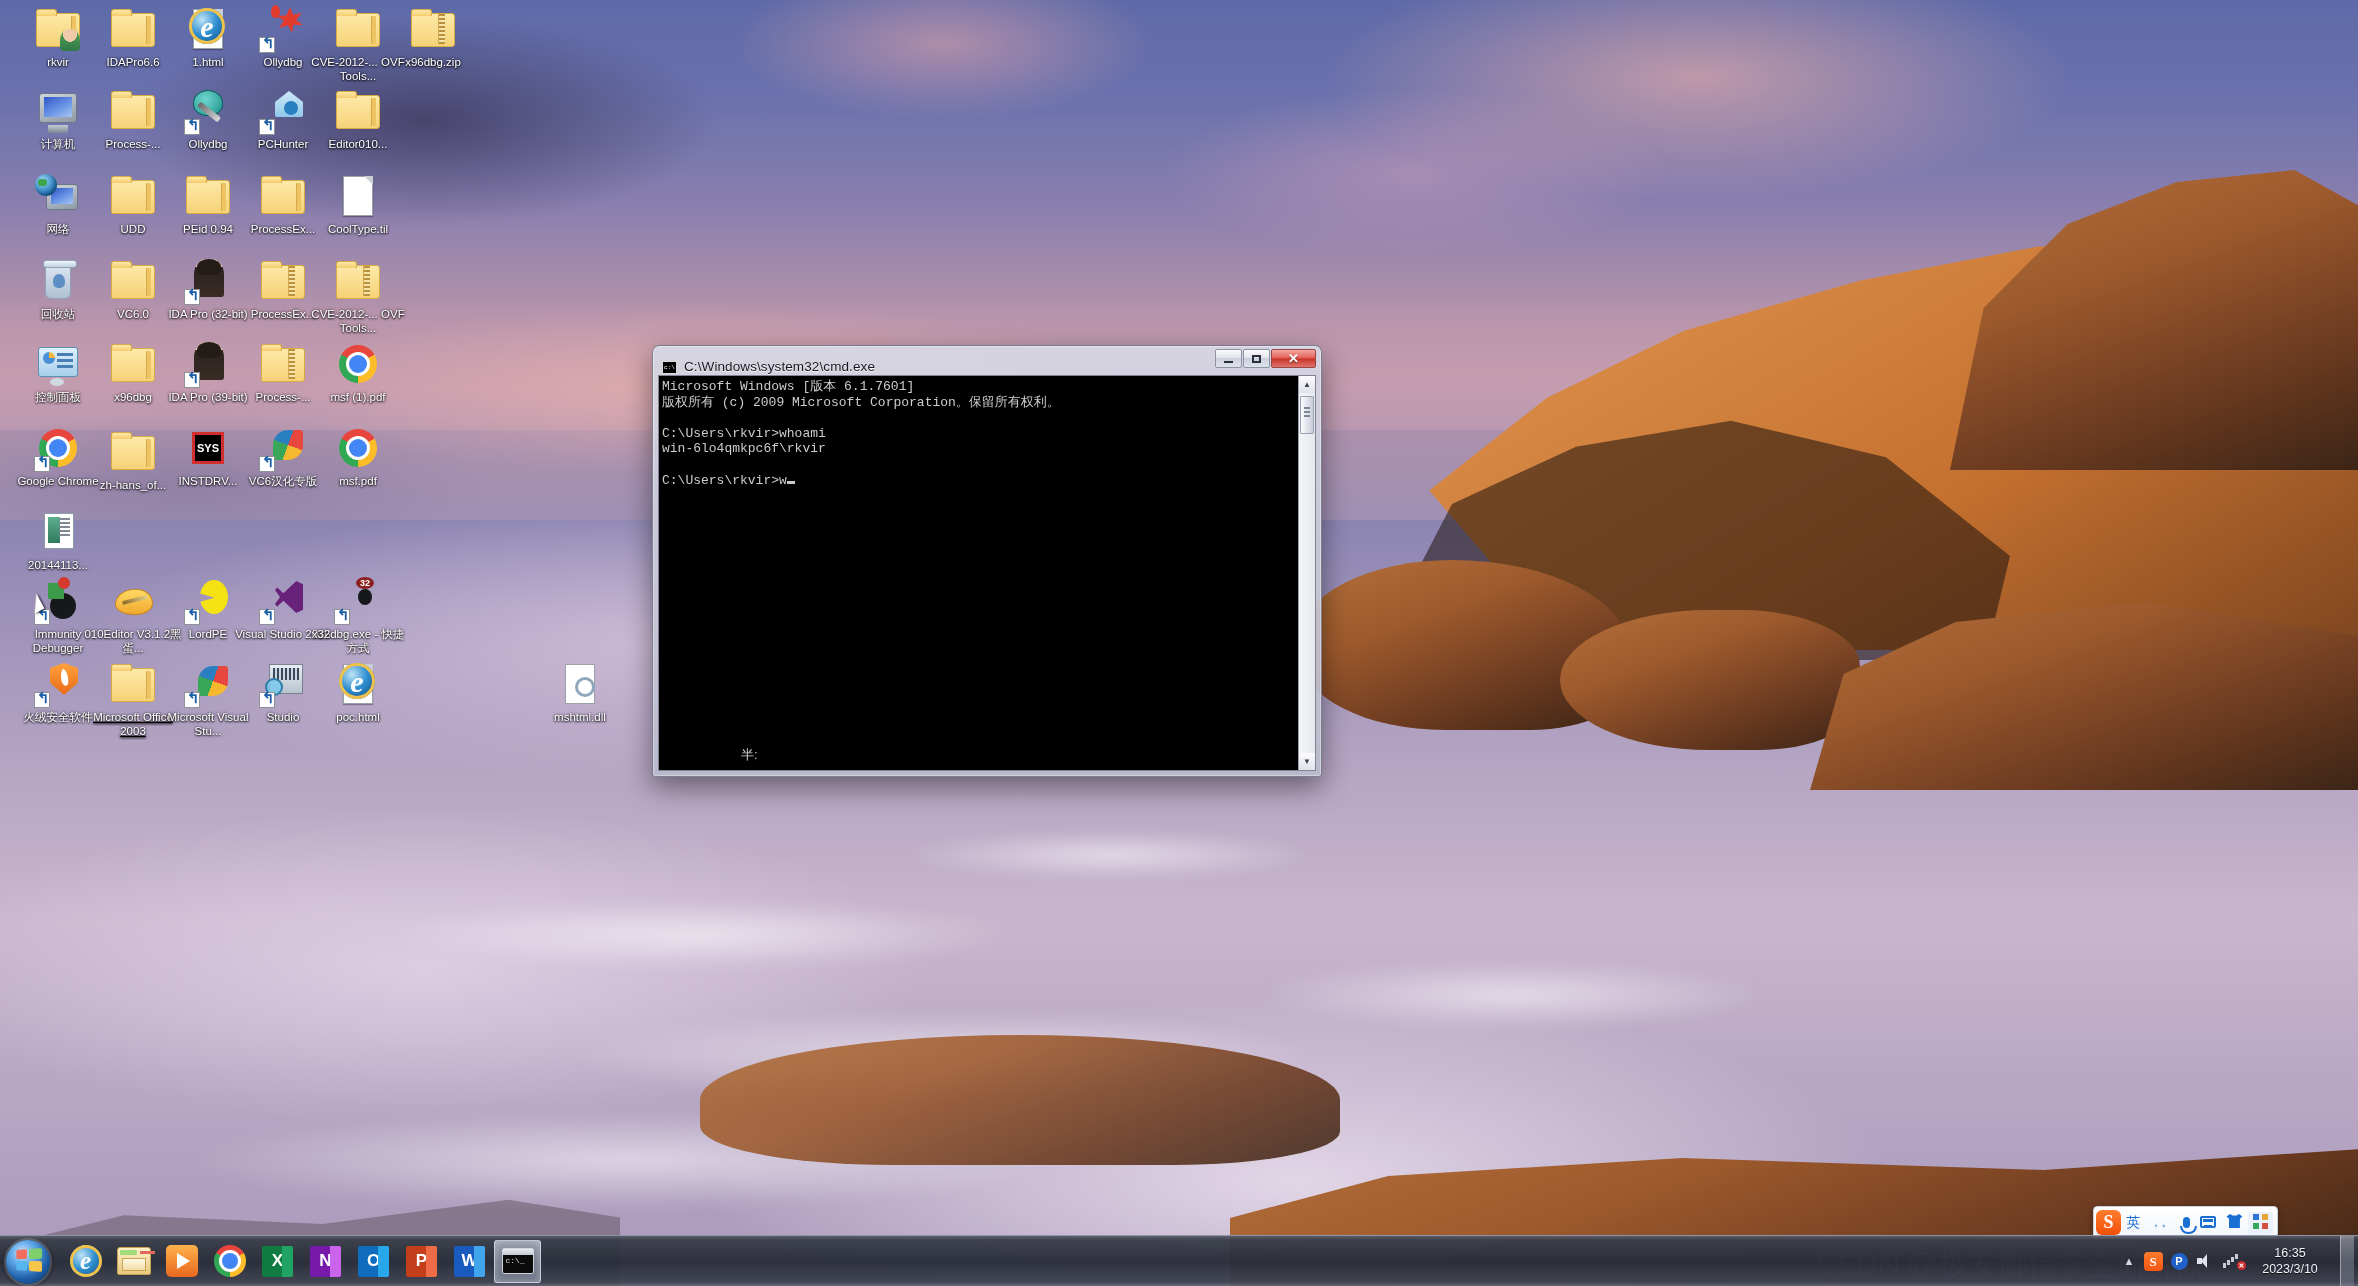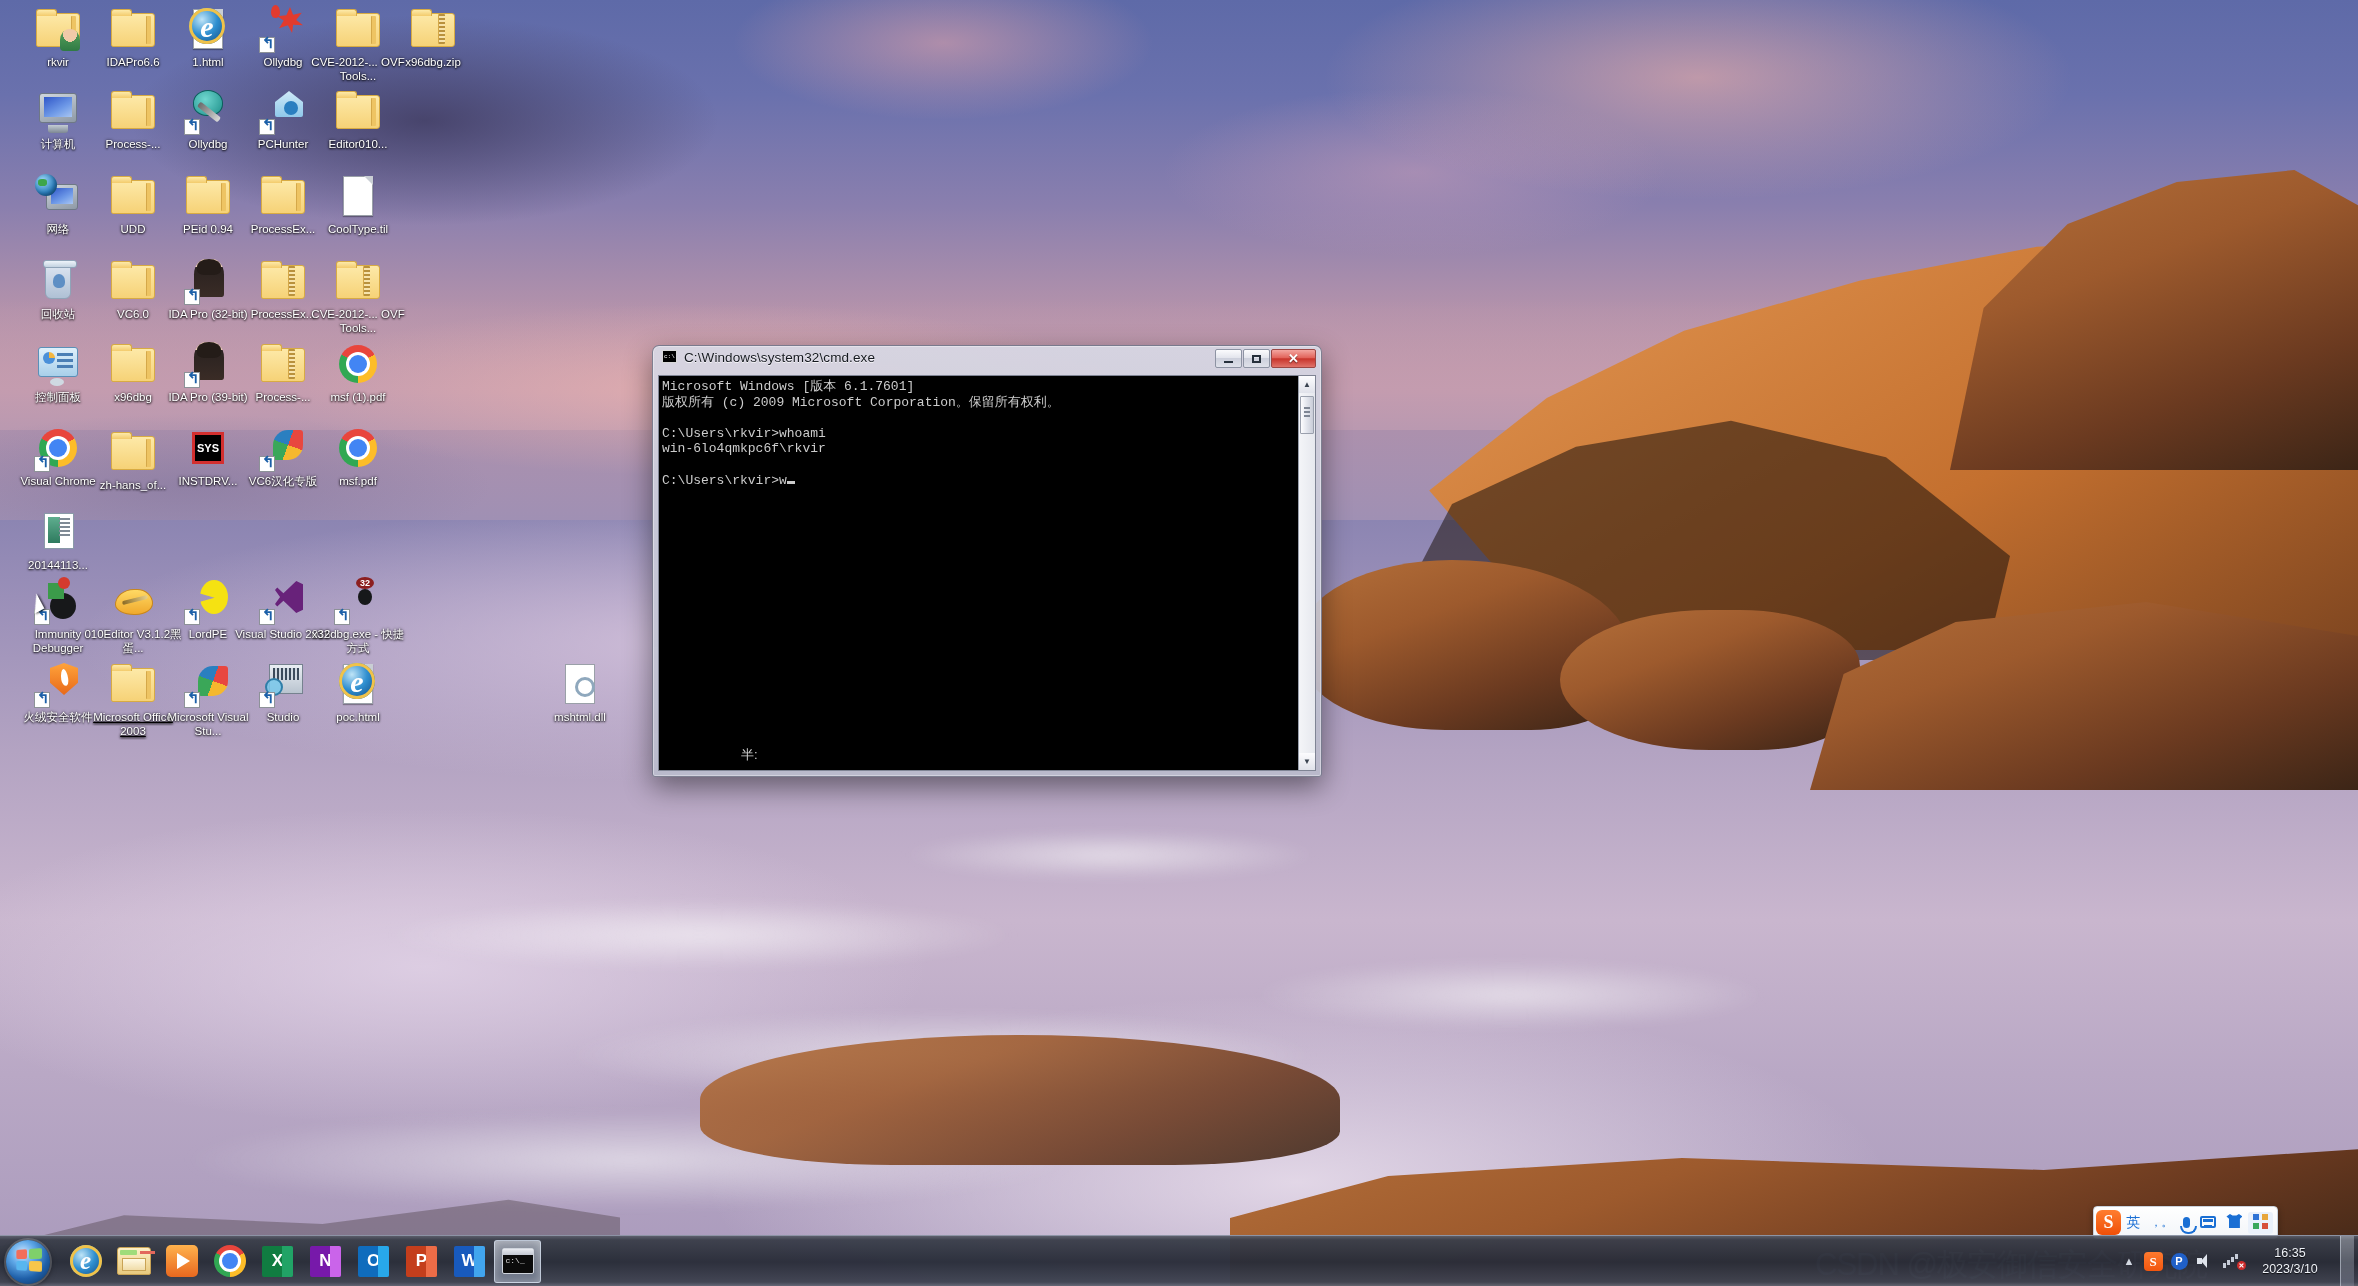--- a/index.html
+++ b/index.html
@@ -309,21 +309,21 @@
   
   #cmdwin {
     position:absolute; left:652px; top:345px; width:670px; height:432px;
     border-radius:7px 7px 3px 3px;
     background:linear-gradient(180deg,rgba(215,216,228,.92),rgba(186,188,204,.90));
     border:1px solid rgba(110,112,130,.85);
     box-shadow:0 0 0 1px rgba(255,255,255,.35) inset, 0 10px 28px rgba(0,0,0,.45);
     padding:4px;
   }
   #cmd-titlebar {
-    height:24px; display:flex; align-items:flex-start; padding:0 2px 0 5px;
+    height:24px; display:flex; align-items:flex-end; padding:0 2px 0 5px;
     position:relative;
   }
   #cmd-icon {
     width:15px; height:13px; background:#000; border:1px solid #d8d8d8;
     position:relative; flex:0 0 auto;
   }
   #cmd-icon:after{
     content:"c:\\"; position:absolute; left:1px; top:0px; color:#fff;
     font-size:6px; font-family:"Liberation Mono",monospace; line-height:11px;
   }
@@ -803,21 +803,21 @@
         <div class="glyph">
           <div class="chrome"></div>
         </div>
         <span class="lbl">msf (1).pdf</span>
       </div>
       <div class="dicon" style="left: 8px; top: 424px;">
         <div class="glyph">
           <div class="chrome"></div>
           <div class="shortcut-arrow"></div>
         </div>
-        <span class="lbl">Visual Chrome</span>
+        <span class="lbl">Google Chrome</span>
       </div>
       <div class="dicon" style="left: 83px; top: 428px;">
         <div class="glyph">
           <div class="folder"></div>
         </div>
         <span class="lbl">zh-hans_of...</span>
       </div>
       <div class="dicon" style="left: 158px; top: 424px;">
         <div class="glyph">
           <div class="sysbox"></div>

